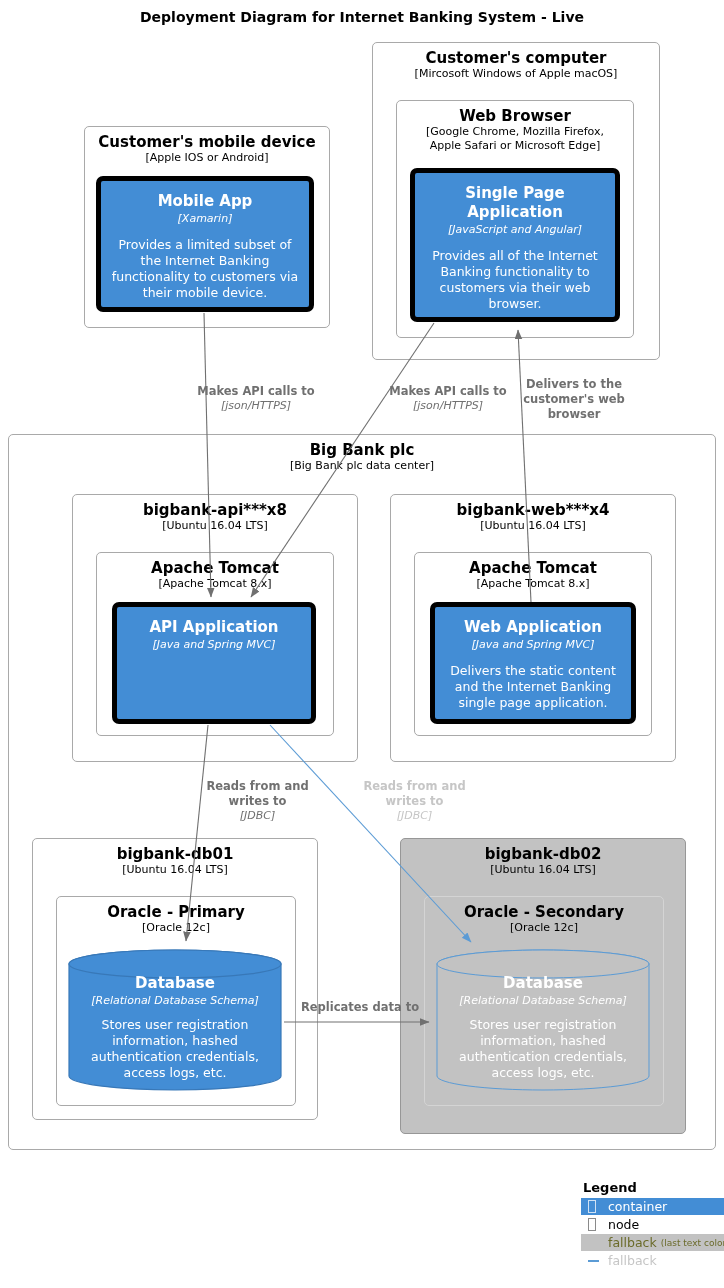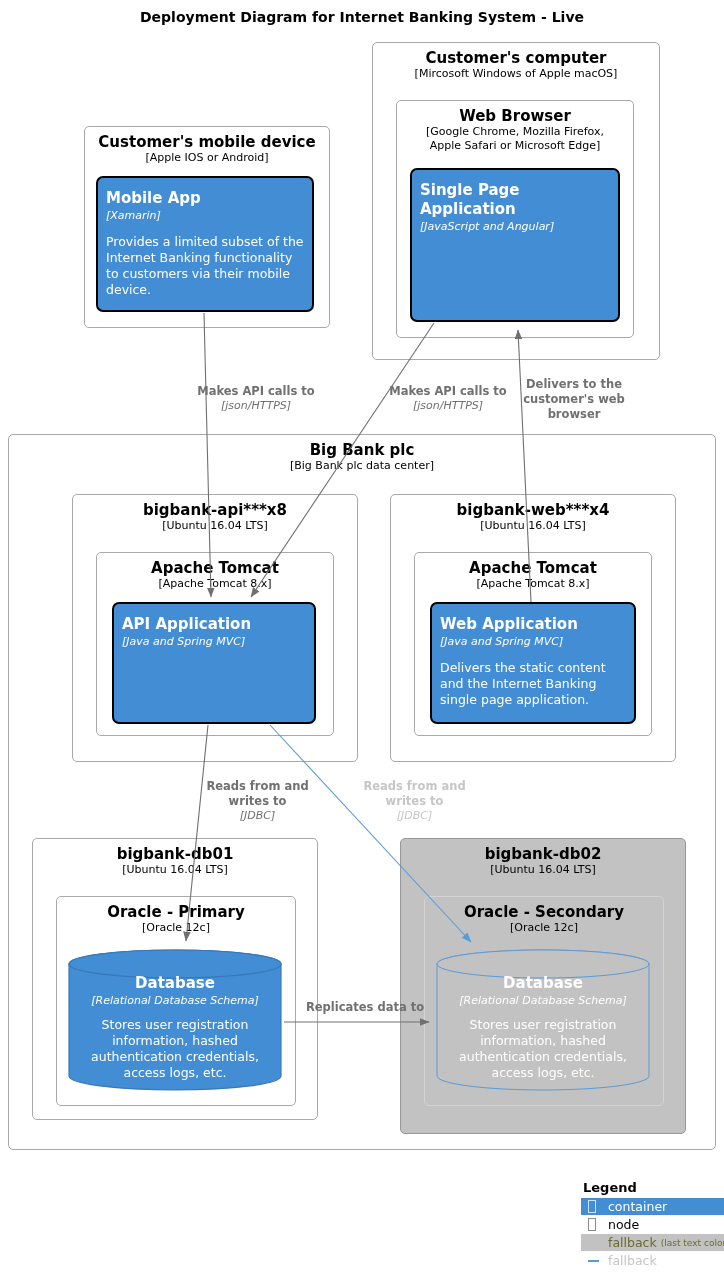--- a/index.html
+++ b/index.html
@@ -14,22 +14,22 @@
   .node{
     position:absolute;background:#fff;border:1px solid #a9a9a9;border-radius:5px;
     box-sizing:border-box;text-align:center;
   }
   .node.gray{background:#c2c2c2;border-color:#979797;}
   .node.inner-gray{background:transparent;border-color:#d4d4d4;}
   .node-title{font-size:15px;font-weight:bold;padding-top:6px;line-height:1.2;}
   .node-sub{font-size:11px;line-height:1.3;padding:0 6px;}
   .split-title{display:flex;justify-content:center;}
   .container-box{
-    position:absolute;background:#438dd5;border:2px solid #000000;border-radius:7px;
-    box-sizing:border-box;color:#fff;text-align:left;padding:11px 8px 22px 8px;
+    position:absolute;background:#438dd5;border:5px solid #000000;border-radius:7px;
+    box-sizing:border-box;color:#fff;text-align:center;padding:11px 8px 22px 8px;
   }
   .c-title{font-size:15px;font-weight:bold;line-height:1.25;}
   .c-tech{font-size:11px;font-style:italic;margin-top:1px;}
   .c-desc{font-size:12.5px;line-height:1.28;margin-top:12px;}
   .cyl{position:absolute;text-decoration:underline;}
   .cyl svg{position:absolute;left:0;top:0;}
   .cyl-content{
     position:absolute;left:0;top:0;width:100%;height:100%;box-sizing:border-box;
     color:#fff;text-align:center;padding:26px 8px 0 8px;
   }
@@ -64,20 +64,21 @@
     <div class="node-title">Customer's computer</div>
     <div class="node-sub">[Mircosoft Windows of Apple macOS]</div>
   </div>
   <div class="node" style="left:396px;top:100px;width:238px;height:238px;">
     <div class="node-title">Web Browser</div>
     <div class="node-sub" style="padding:0 20px;">[Google Chrome, Mozilla Firefox, Apple Safari or Microsoft Edge]</div>
   </div>
   <div class="container-box" style="left:410px;top:168px;width:210px;height:154px;">
     <div class="c-title">Single Page Application</div>
     <div class="c-tech">[JavaScript and Angular]</div>
+    <div class="c-desc">Provides all of the Internet Banking functionality to customers via their web browser.</div>
   </div>
 
   <div class="node" style="left:84px;top:126px;width:246px;height:202px;">
     <div class="node-title">Customer's mobile device</div>
     <div class="node-sub">[Apple IOS or Android]</div>
   </div>
   <div class="container-box" style="left:96px;top:176px;width:218px;height:136px;">
     <div class="c-title">Mobile App</div>
     <div class="c-tech">[Xamarin]</div>
     <div class="c-desc">Provides a limited subset of the Internet Banking functionality to customers via their mobile device.</div>
@@ -187,21 +188,21 @@
     <span>Delivers to the customer's web browser</span>
   </div>
   <div class="rel-label" style="left:200px;top:779px;width:115px;">
     <span>Reads from and writes to</span>
     <span class="rel-tech">[JDBC]</span>
   </div>
   <div class="rel-label faded" style="left:357px;top:779px;width:115px;">
     <span>Reads from and writes to</span>
     <span class="rel-tech">[JDBC]</span>
   </div>
-  <div class="rel-label" style="left:295px;top:1000px;width:140px;">
+  <div class="rel-label" style="left:295px;top:1000px;width:130px;">
     <span>Replicates data to</span>
   </div>
 
   <div class="legend">
     <div class="legend-title">Legend</div>
     <div class="legend-row blue">
       <span class="indent">
           <span class="tofu light"></span>
         </span>
       <span>container</span>

